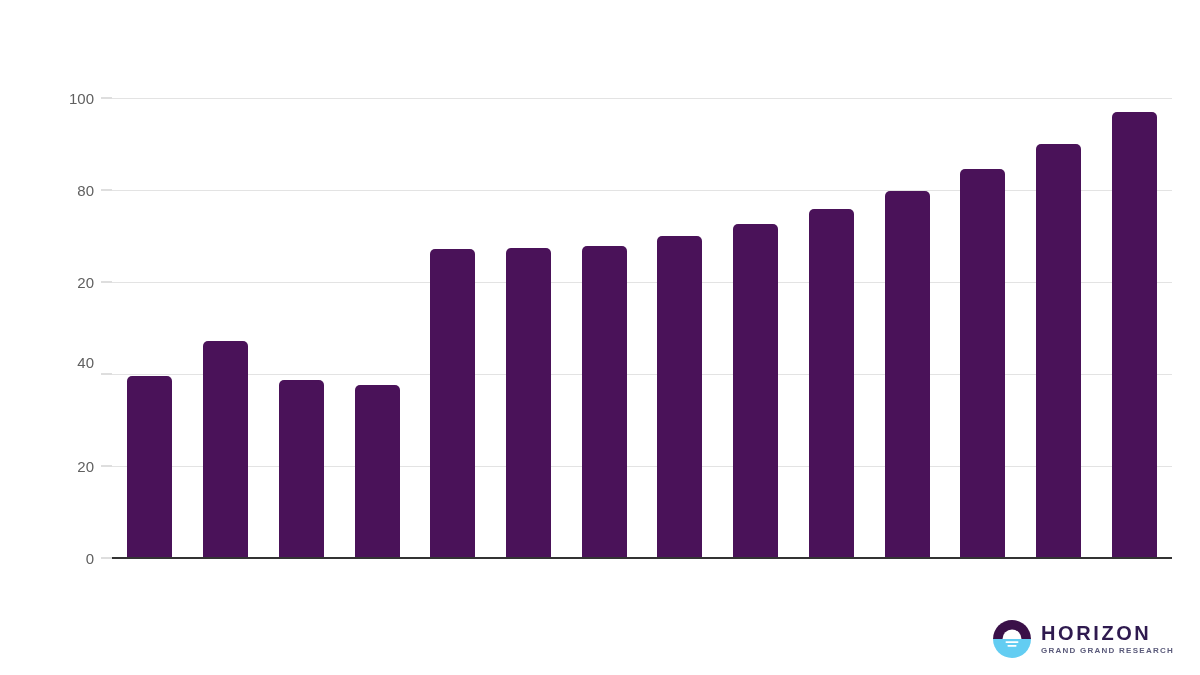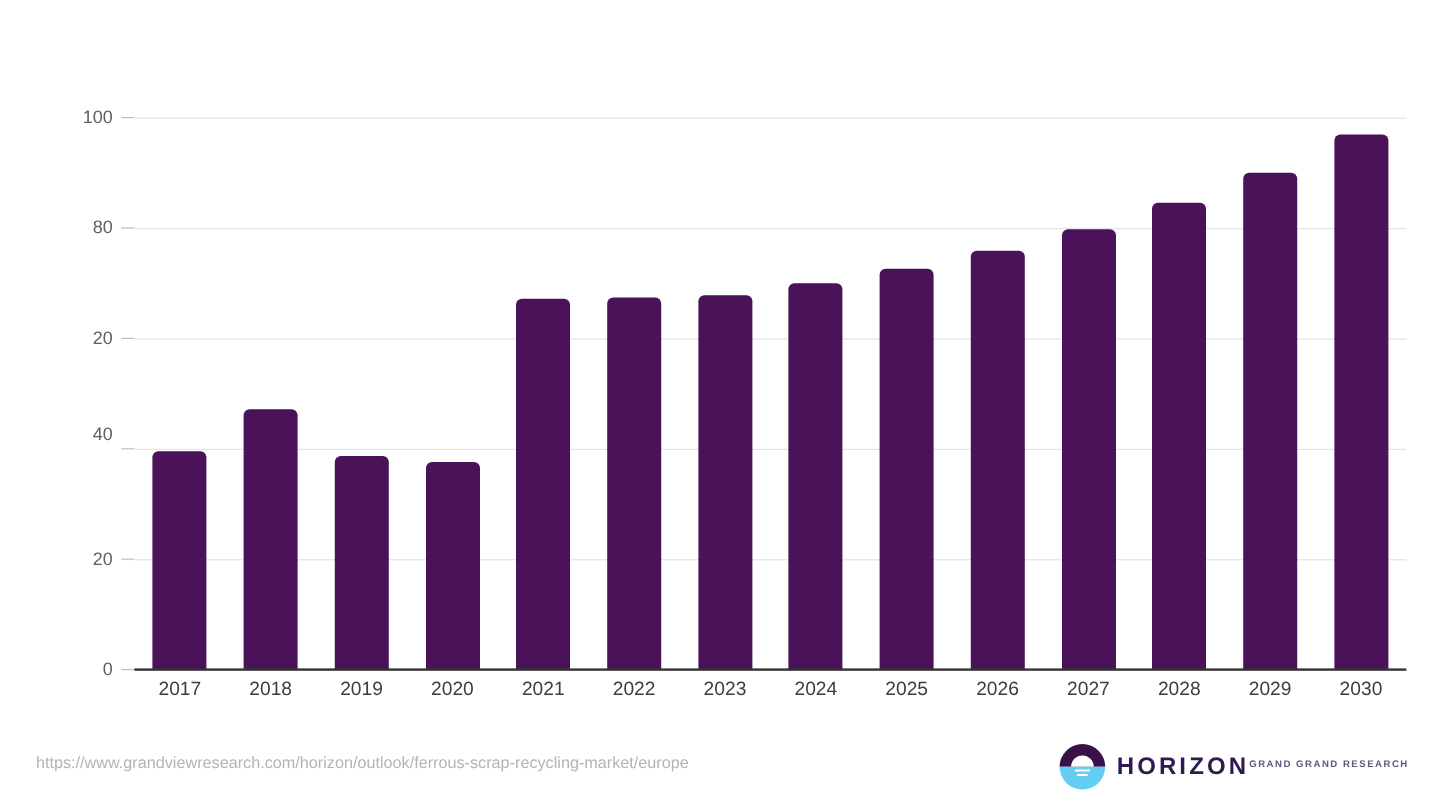--- a/index.html
+++ b/index.html
@@ -146,21 +146,21 @@
     align-items: center;
     gap: 9px;
   }
   #logo-mark {
     width: 40px;
     height: 40px;
     flex: 0 0 auto;
   }
   #logo-wordmark {
     display: flex;
-    flex-direction: row;
+    flex-direction: column;
     justify-content: center;
     line-height: 1;
   }
   #logo-name {
     font-size: 20px;
     font-weight: bold;
     color: #2f1a4f;
     letter-spacing: 2.6px;
   }
   #logo-tagline {
@@ -244,40 +244,23 @@
         <div class="bar-slot" style="left: 923.929px; width: 45px;">
           <div class="bar" title="2029: 90" style="height: 414px; background: rgb(74, 18, 89);"></div>
         </div>
         <div class="bar-slot" style="left: 999.643px; width: 45px;">
           <div class="bar" title="2030: 97" style="height: 446.2px; background: rgb(74, 18, 89);"></div>
         </div>
       </div>
     <div id="axis-baseline"></div>
   </div>
 
-  <div id="x-labels">
-      <div class="x-tick-label" style="left: 37.8571px;">2017</div>
-      <div class="x-tick-label" style="left: 113.571px;">2018</div>
-      <div class="x-tick-label" style="left: 189.286px;">2019</div>
-      <div class="x-tick-label" style="left: 265px;">2020</div>
-      <div class="x-tick-label" style="left: 340.714px;">2021</div>
-      <div class="x-tick-label" style="left: 416.429px;">2022</div>
-      <div class="x-tick-label" style="left: 492.143px;">2023</div>
-      <div class="x-tick-label" style="left: 567.857px;">2024</div>
-      <div class="x-tick-label" style="left: 643.571px;">2025</div>
-      <div class="x-tick-label" style="left: 719.286px;">2026</div>
-      <div class="x-tick-label" style="left: 795px;">2027</div>
-      <div class="x-tick-label" style="left: 870.714px;">2028</div>
-      <div class="x-tick-label" style="left: 946.429px;">2029</div>
-      <div class="x-tick-label" style="left: 1022.14px;">2030</div>
-    </div>
 
   <div id="footer-divider"></div>
 
-  <div id="source-url">https://www.grandviewresearch.com/horizon/outlook/ferrous-scrap-recycling-market/europe</div>
 
   <div id="logo">
     <svg id="logo-mark" viewBox="0 0 40 40">
       <defs>
         <clipPath id="clipTop">
             <rect x="0" y="0" width="40" height="20"></rect>
           </clipPath>
         <clipPath id="clipBot">
             <rect x="0" y="20" width="40" height="20"></rect>
           </clipPath>

